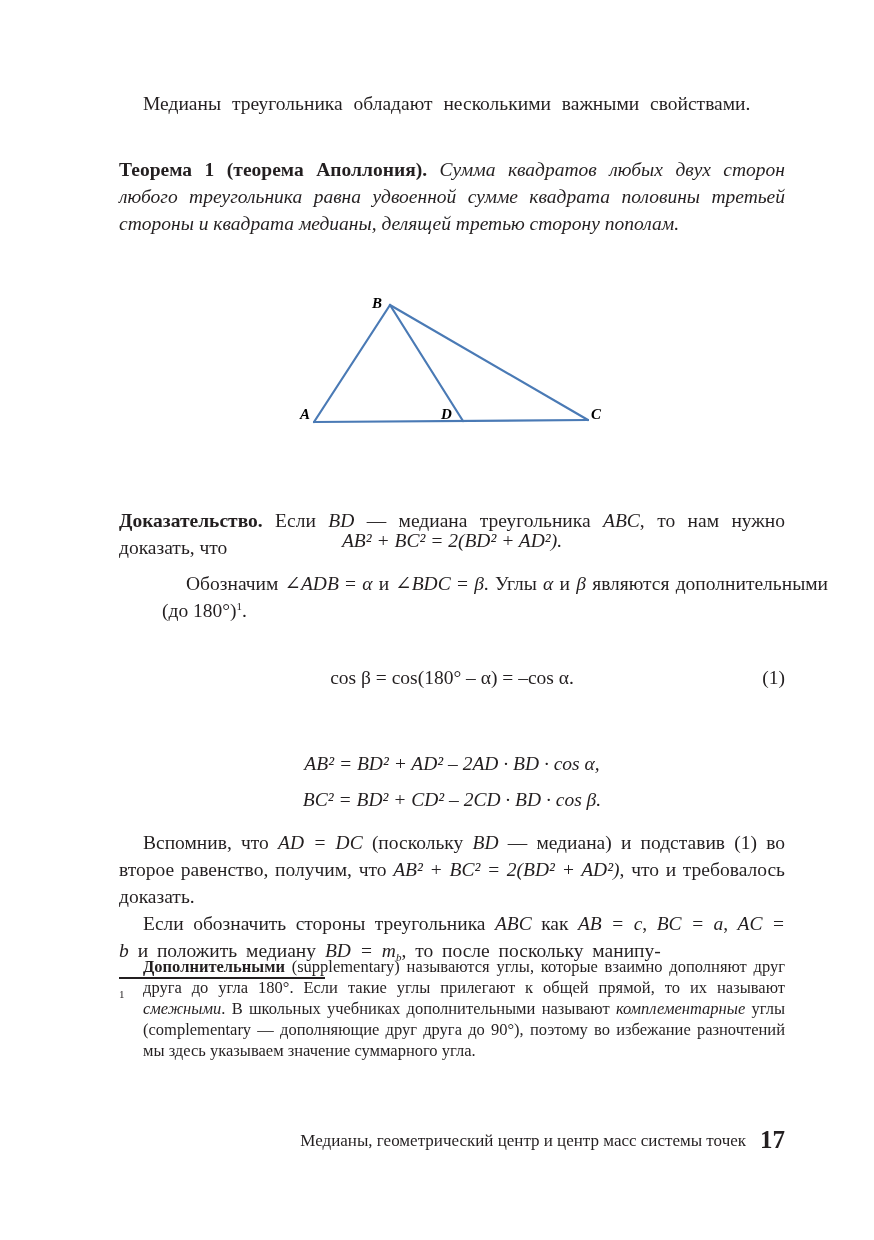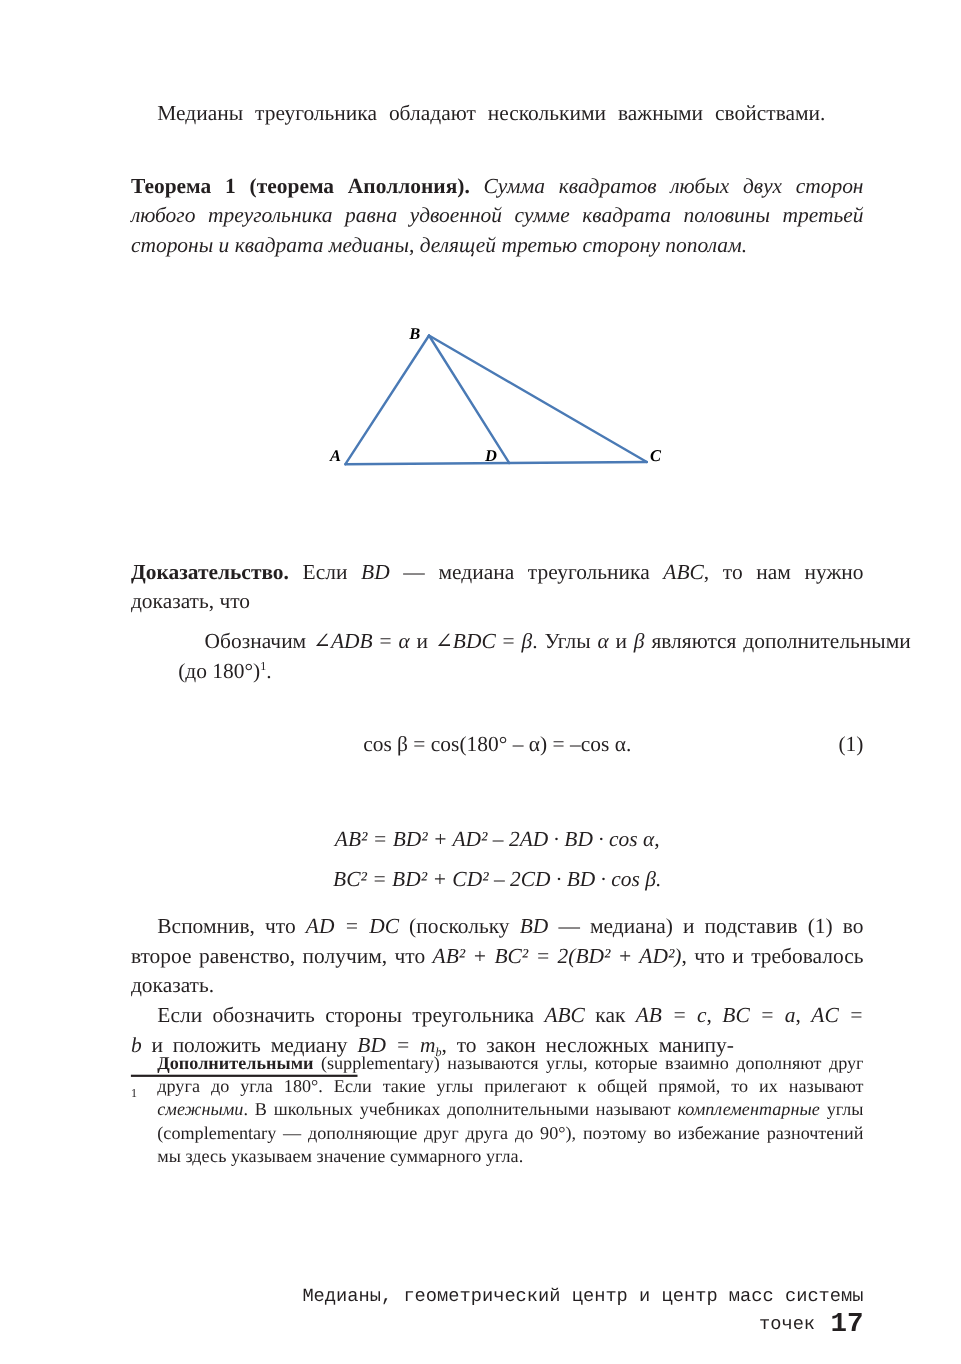--- a/index.html
+++ b/index.html
@@ -14,21 +14,21 @@
   sup { font-size: 11px; vertical-align: 7px; line-height: 0; }
   sub { font-size: 11px; vertical-align: -4px; line-height: 0; }
   .eq { position: absolute; left: 119px; width: 666px; text-align: center; font-size: 19.5px; line-height: 27px; }
   .eqnum { position: absolute; right: 0; top: 0; font-style: normal; }
   .diagram { position: absolute; left: 290px; top: 285px; width: 320px; height: 150px; }
   .lbl { font-family: "Liberation Serif", serif; font-style: italic; font-weight: bold; font-size: 15px; fill: #000; }
   .rule { position: absolute; left: 119px; top: 977px; width: 206px; height: 2px; background: #231f20; }
   .fn { position: absolute; left: 143px; top: 956px; width: 642px; font-size: 16.5px; line-height: 21px; }
   .fn-mark { position: absolute; left: 119px; top: 988px; font-size: 11px; }
   .footer { position: absolute; left: 200px; top: 1126px; width: 585px; text-align: right;
-            font-family: Liberation Mono, monospace; font-size: 17px; color: #231f20; margin-top: 44px; }
+            font-family: Liberation Serif, serif; font-size: 17px; color: #231f20; }
   .pagenum { font-weight: bold; font-size: 25px; margin-left: 14px; vertical-align: -2px; }
 </style>
 </head>
 <body>
 
 <div class="page">
 
   <div class="block just indent" style="top:90px; word-spacing:6px;">
     <span>Медианы треугольника обладают несколькими важными свойствами.</span>
   </div>
@@ -48,20 +48,23 @@
     <text class="lbl" x="372" y="308">B</text>
     <text class="lbl" x="300" y="419">A</text>
     <text class="lbl" x="441" y="419">D</text>
     <text class="lbl" x="591" y="419">C</text>
   </svg>
 
   <div class="block just" style="top:485px;margin-top:22px;">
     <span class="b">Доказательство.</span><span> Если </span><span class="it">BD</span><span> — медиана треугольника </span><span class="it">ABC</span><span>, то нам нужно доказать, что</span>
   </div>
 
+  <div class="eq it" style="top:527px;">
+    <span>AB² + BC² = 2(BD² + AD²).</span>
+  </div>
 
   <div class="block just indent" style="top:570px;margin-left:43px;">
     <span>Обозначим ∠</span><span class="it">ADB</span><span> = </span><span class="it">α</span><span> и ∠</span><span class="it">BDC</span><span> = </span><span class="it">β</span><span>. Углы </span><span class="it">α</span><span> и </span><span class="it">β</span><span> являются дополнительными (до 180°)</span><sup>1</sup><span>.</span>
   </div>
 
 
   <div class="eq" style="top:664px;">
     <span>cos β = cos(180° – α) = –cos α.</span>
     <span class="eqnum">(1)</span>
   </div>
@@ -72,21 +75,21 @@
   </div>
   <div class="eq it" style="top:786px;">
     <span>BC² = BD² + CD² – 2CD · BD · cos β.</span>
   </div>
 
   <div class="block just indent" style="top:829px;">
     <span>Вспомнив, что </span><span class="it">AD = DC</span><span> (поскольку </span><span class="it">BD</span><span> — медиана) и подставив (1) во второе равенство, получим, что </span><span class="it">AB² + BC² = 2(BD² + AD²)</span><span>, что и требовалось доказать.</span>
   </div>
 
   <div class="block just indent" style="top:910px; word-spacing:4px;">
-    <span>Если обозначить стороны треугольника </span><span class="it">ABC</span><span> как </span><span class="it">AB = c</span><span>, </span><span class="it">BC = a</span><span>, </span><span class="it">AC = b</span><span> и положить медиану </span><span class="it">BD = m</span><sub class="it">b</sub><span>, то закон несложных манипу-</span>
+    <span>Если обозначить стороны треугольника </span><span class="it">ABC</span><span> как </span><span class="it">AB = c</span><span>, </span><span class="it">BC = a</span><span>, </span><span class="it">AC = b</span><span> и положить медиану </span><span class="it">BD = m</span><sub class="it">b</sub><span>, то после поскольку манипу-</span>
   </div>
 
   <div class="rule"></div>
 
   <div class="fn-mark">1</div>
   <div class="fn just">
     <span class="b">Дополнительными</span><span> (supplementary) называются углы, которые взаимно дополняют друг друга до угла 180°. Если такие углы прилегают к общей прямой, то их называют </span><span class="it">смежными</span><span>. В школьных учебниках дополнительными называют </span><span class="it">комплементарные</span><span> углы (complementary — дополняющие друг друга до 90°), поэтому во избежание разночтений мы здесь указываем значение суммарного угла.</span>
   </div>
 
   <div class="footer">

